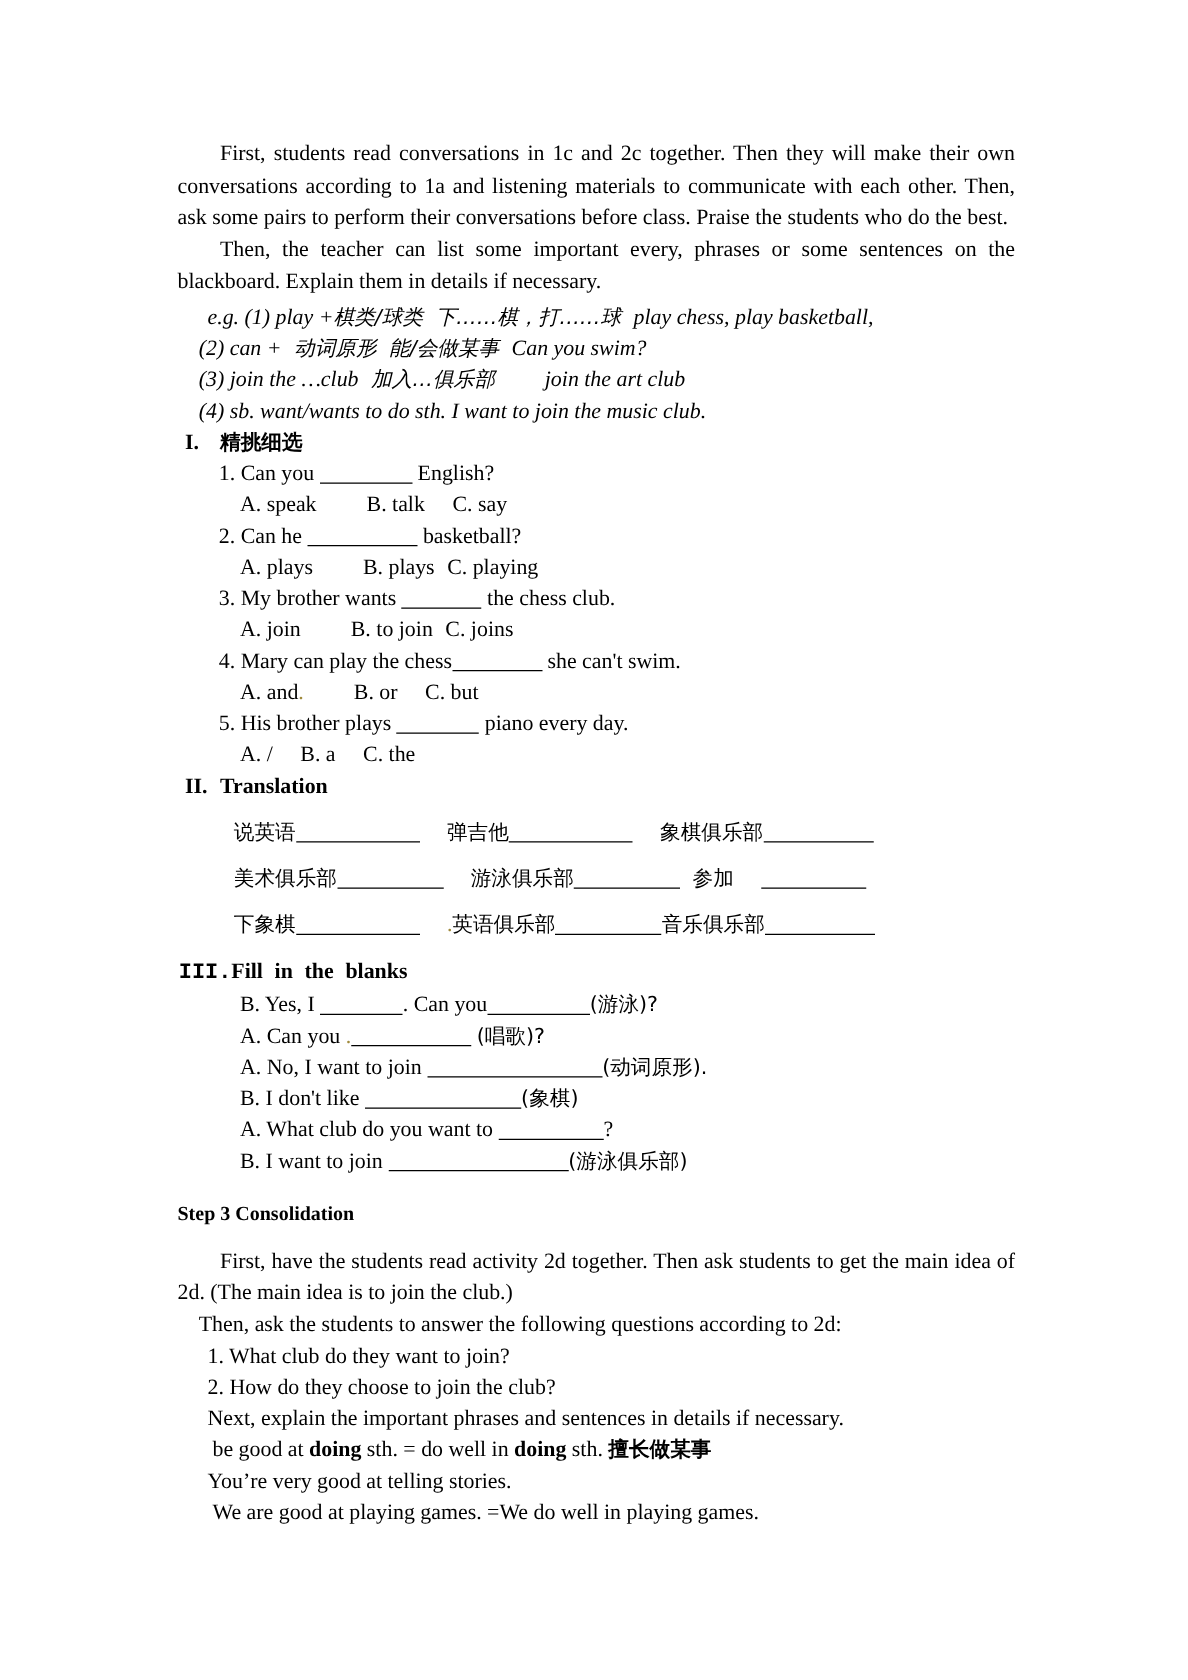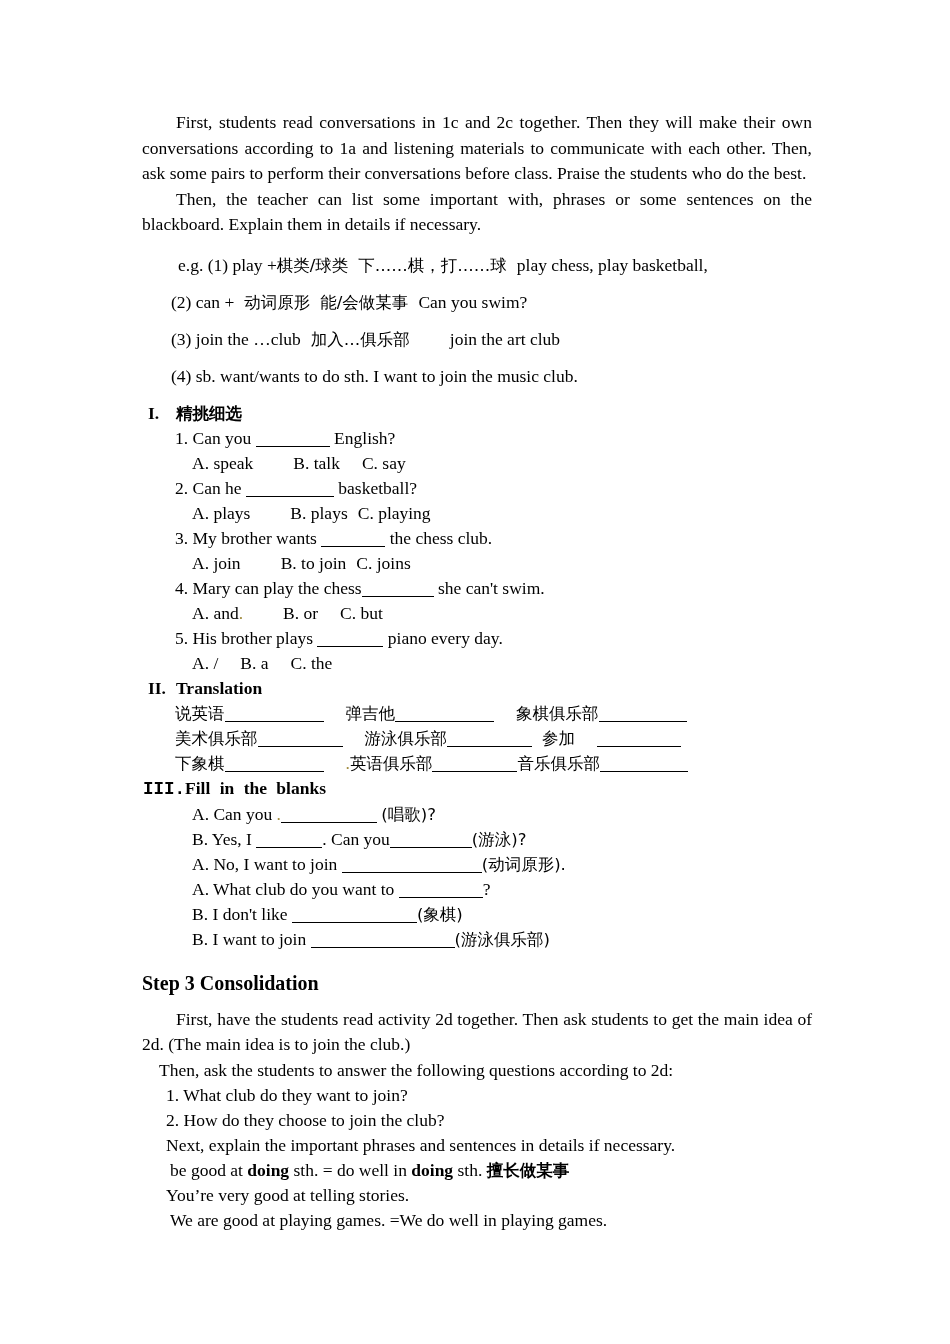--- a/index.html
+++ b/index.html
@@ -41,22 +41,23 @@
   }
   .line {
     font-size: 17.5px;
     line-height: 25px;
     margin: 0;
     white-space: nowrap;
   }
   .eg-line {
     font-size: 17.5px;
     line-height: 25px;
-    margin: 12px;
-    white-space: nowrap;
+    margin: 0;
+    white-space: nowrap;
+    font-style: italic;
   }
 
   .cn {
     font-family: "DejaVu Sans", "Liberation Sans", sans-serif;
     font-size: 16.5px;
   }
   .cn-b {
     font-family: "DejaVu Sans", "Liberation Sans", sans-serif;
     font-size: 16.5px;
     font-weight: bold;
@@ -84,21 +85,21 @@
   .sec-head .num.wide {
     min-width: 33px;
     padding-left: 1px;
     font-family: Liberation Mono, monospace;
   }
   .spaced-words {
     word-spacing: 5px;
   }
 
   .step-head {
-    font-size: 20px;
+    font-size: 16px;
     line-height: 30px;
     font-weight: bold;
     margin: 0;
     white-space: nowrap;
   }
 
   
   .u {
     display: inline-block;
     border-bottom: 1.3px solid #000;
@@ -106,42 +107,42 @@
     height: 15px;
   }
 
   .gap-sm { display: inline-block; width: 10px; }
   .gap-md { display: inline-block; width: 22px; }
   .gap-lg { display: inline-block; width: 40px; }
 
   .tr-row {
     font-size: 17.5px;
     line-height: 25px;
-    margin: 0;
+    margin: 12px;
     white-space: nowrap;
   }
 
   .mark {
     color: #a08a3c;
   }
 
   .b { font-weight: bold; }
 
   .blk-gap-1 { height: 3px; }
   .blk-gap-2 { height: 9px; }
   .blk-gap-3 { height: 16px; }
 </style>
 </head>
 <body>
 
 <div class="page">
   <div class="content">
 
     <p class="para indent">First, students read conversations in 1c and 2c together. Then they will make their own conversations according to 1a and listening materials to communicate with each other. Then, ask some pairs to perform their conversations before class. Praise the students who do the best.</p>
-    <p class="para indent">Then, the teacher can list some important with, phrases or some sentences on the blackboard. Explain them in details if necessary.</p>
+    <p class="para indent">Then, the teacher can list some important every, phrases or some sentences on the blackboard. Explain them in details if necessary.</p>
 
     <div class="blk-gap-1"></div>
 
     <div class="eg-line i5">
       <span>e.g. (1)  play +</span><span class="cn">棋类/球类</span><span class="gap-sm"></span><span class="cn">下……棋，打……球</span><span class="gap-sm"></span><span>play chess, play basketball,</span>
     </div>
 
 
     <div class="eg-line i1">
       <span>(2) can +</span><span class="gap-sm"></span><span class="cn">动词原形</span><span class="gap-sm"></span><span class="cn">能/会做某事</span><span class="gap-sm"></span><span>Can you swim?</span>
@@ -215,43 +216,43 @@
 
     <div class="tr-row i2">
       <span class="cn">下象棋</span><span class="u" style="width:99px"></span><span class="gap-md"></span><span class="mark">.</span><span class="cn">英语俱乐部</span><span class="u" style="width:85px"></span><span class="cn">音乐俱乐部</span><span class="u" style="width:88px"></span>
     </div>
 
     <div class="sec-head">
       <span class="num wide">III.</span><span class="spaced-words">Fill in the blanks</span>
     </div>
 
     <div class="line i3">
+      <span>B. Yes, I</span>
+      <span class="u" style="width:66px"></span><span>.   Can  you</span><span class="u" style="width:82px"></span><span class="cn">(游泳)?</span>
+    </div>
+
+    <div class="line i3">
       <span>A. Can you</span>
       <span class="mark">.</span><span class="u" style="width:96px"></span>
       <span class="cn">(唱歌)?</span>
     </div>
 
     <div class="line i3">
-      <span>B. Yes, I</span>
-      <span class="u" style="width:66px"></span><span>.   Can  you</span><span class="u" style="width:82px"></span><span class="cn">(游泳)?</span>
-    </div>
-
-    <div class="line i3">
       <span>A. No, I  want to join</span>
       <span class="u" style="width:140px"></span><span class="cn">(动词原形).</span>
     </div>
 
     <div class="line i3">
+      <span>B. I don't like</span>
+      <span class="u" style="width:125px"></span><span class="cn">(象棋)</span>
+    </div>
+
+    <div class="line i3">
       <span>A. What club do you want to</span>
       <span class="u" style="width:84px"></span><span>?</span>
-    </div>
-
-    <div class="line i3">
-      <span>B. I don't like</span>
-      <span class="u" style="width:125px"></span><span class="cn">(象棋)</span>
     </div>
 
     <div class="line i3">
       <span>B. I want to join</span>
       <span class="u" style="width:144px"></span><span class="cn">(游泳俱乐部)</span>
     </div>
 
     <div class="blk-gap-3"></div>
 
     <div class="step-head">Step 3 Consolidation</div>

